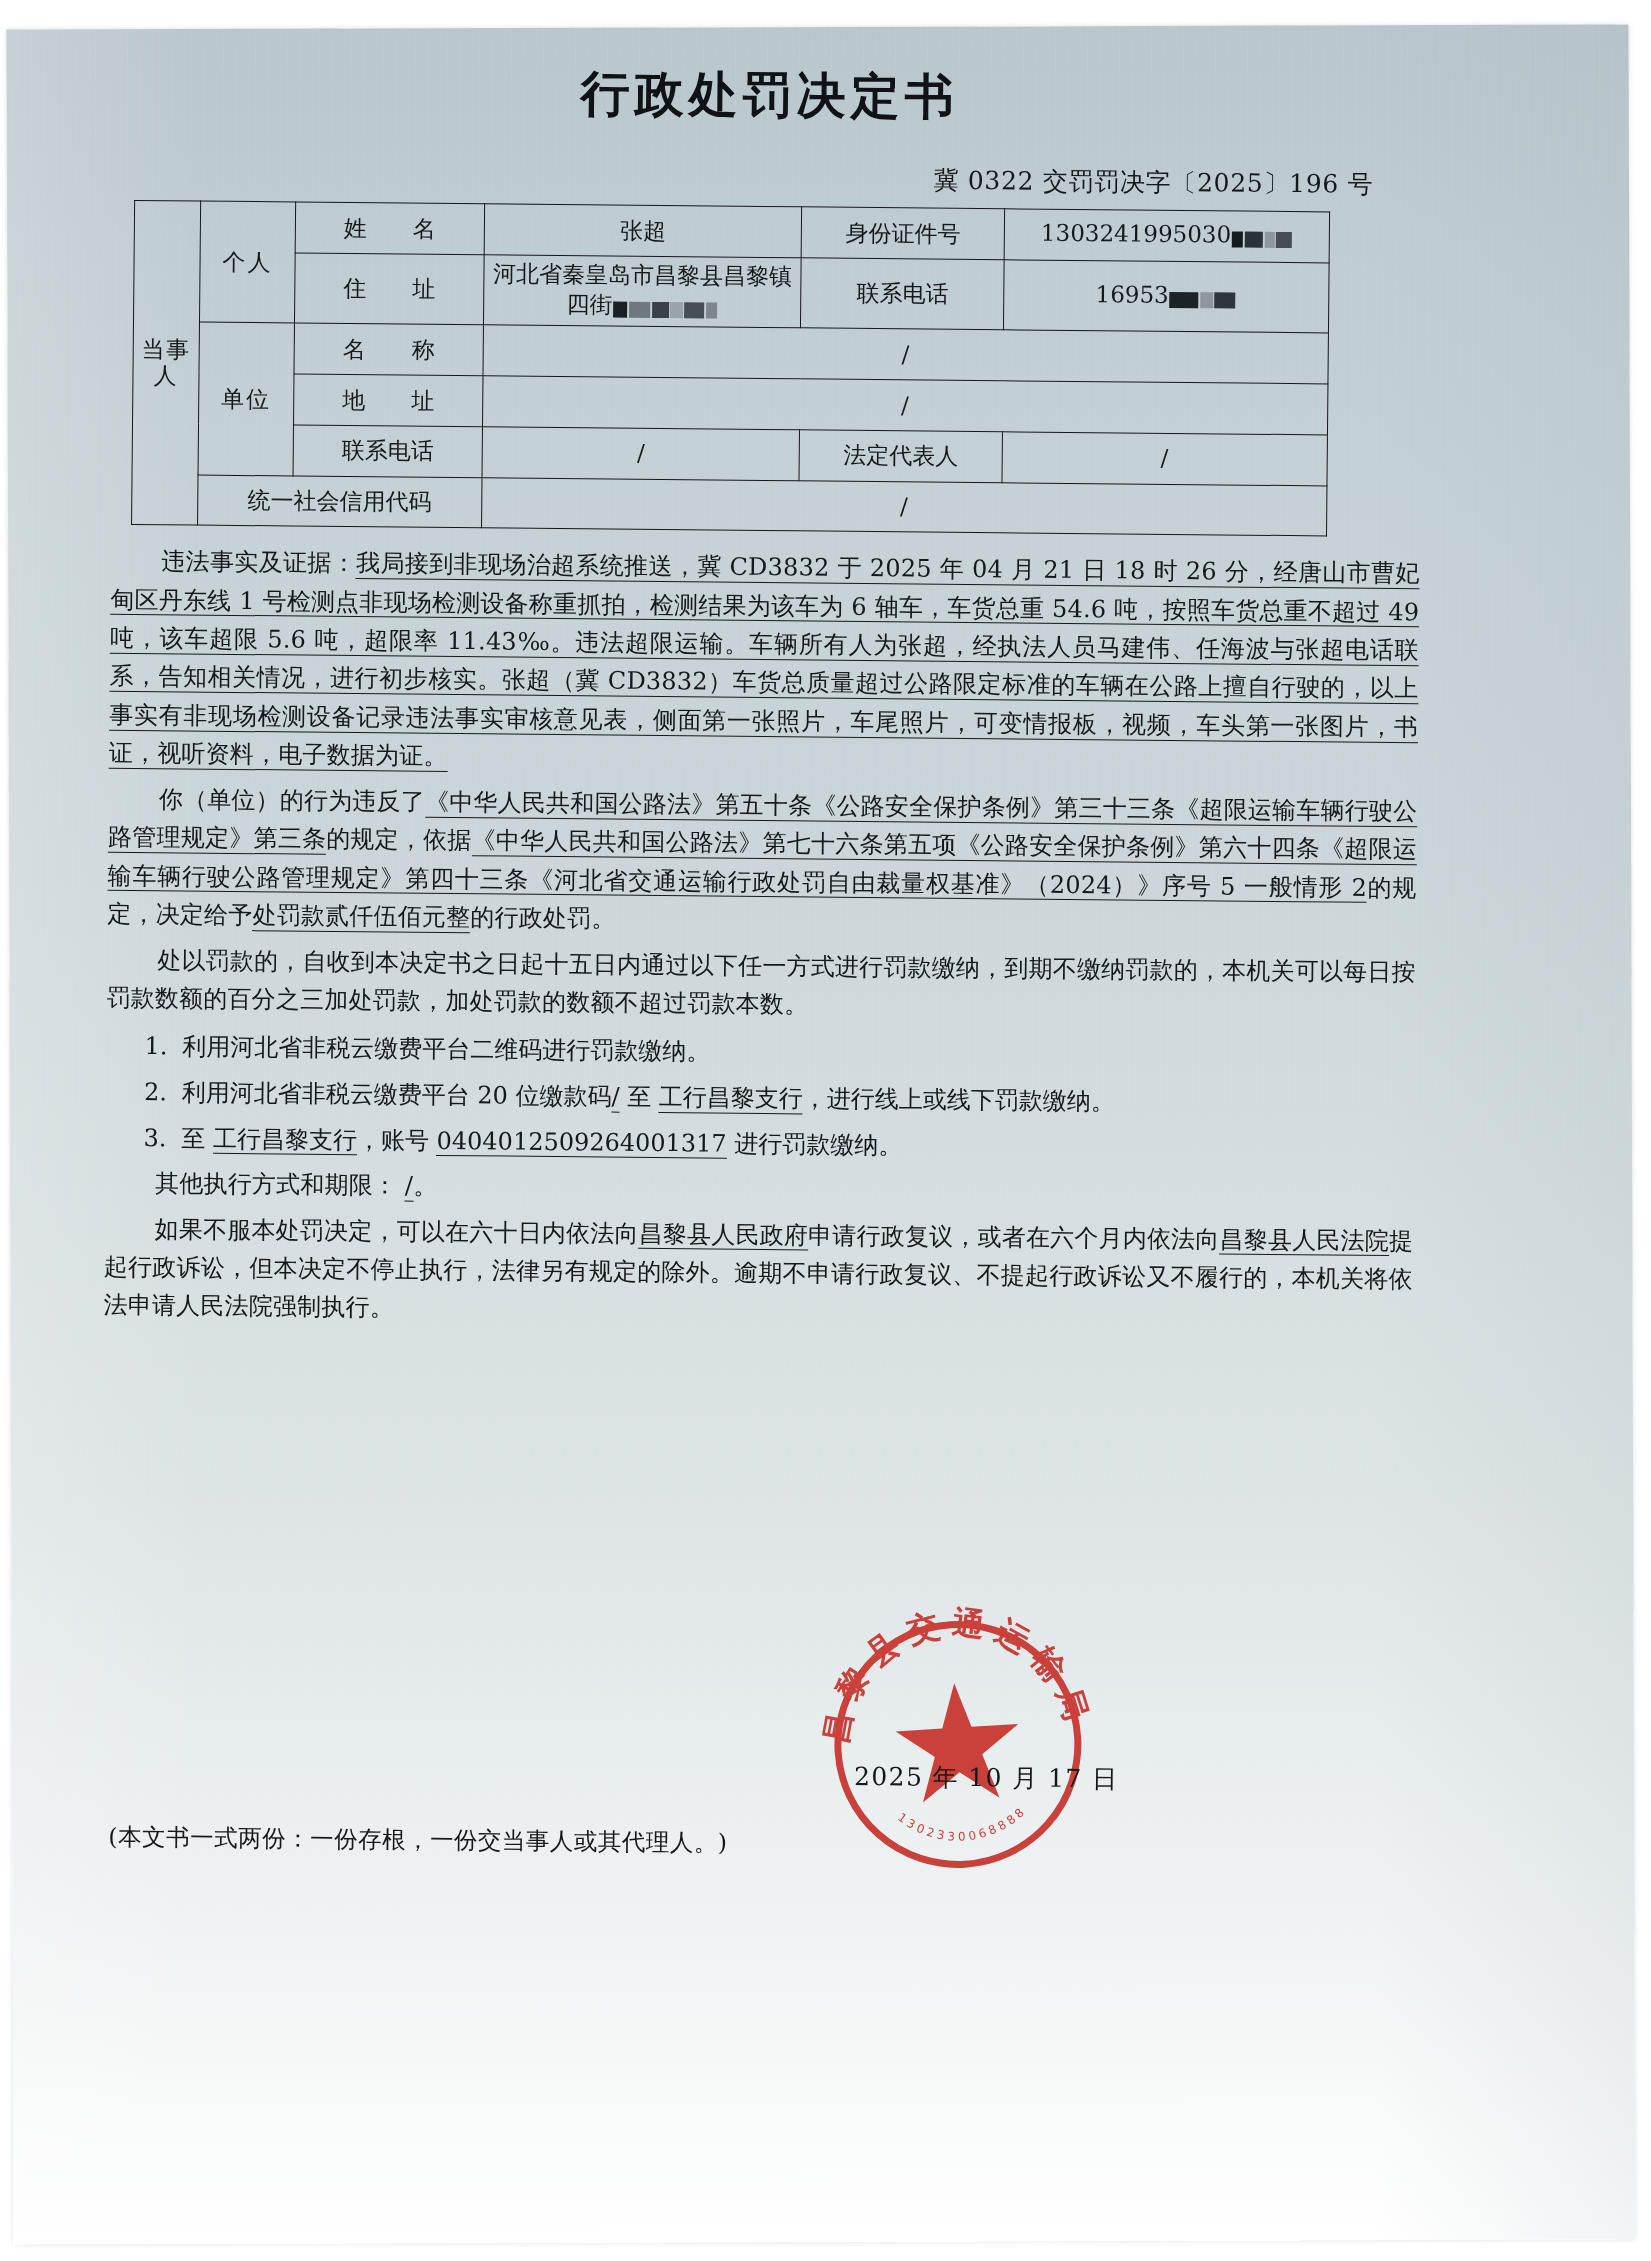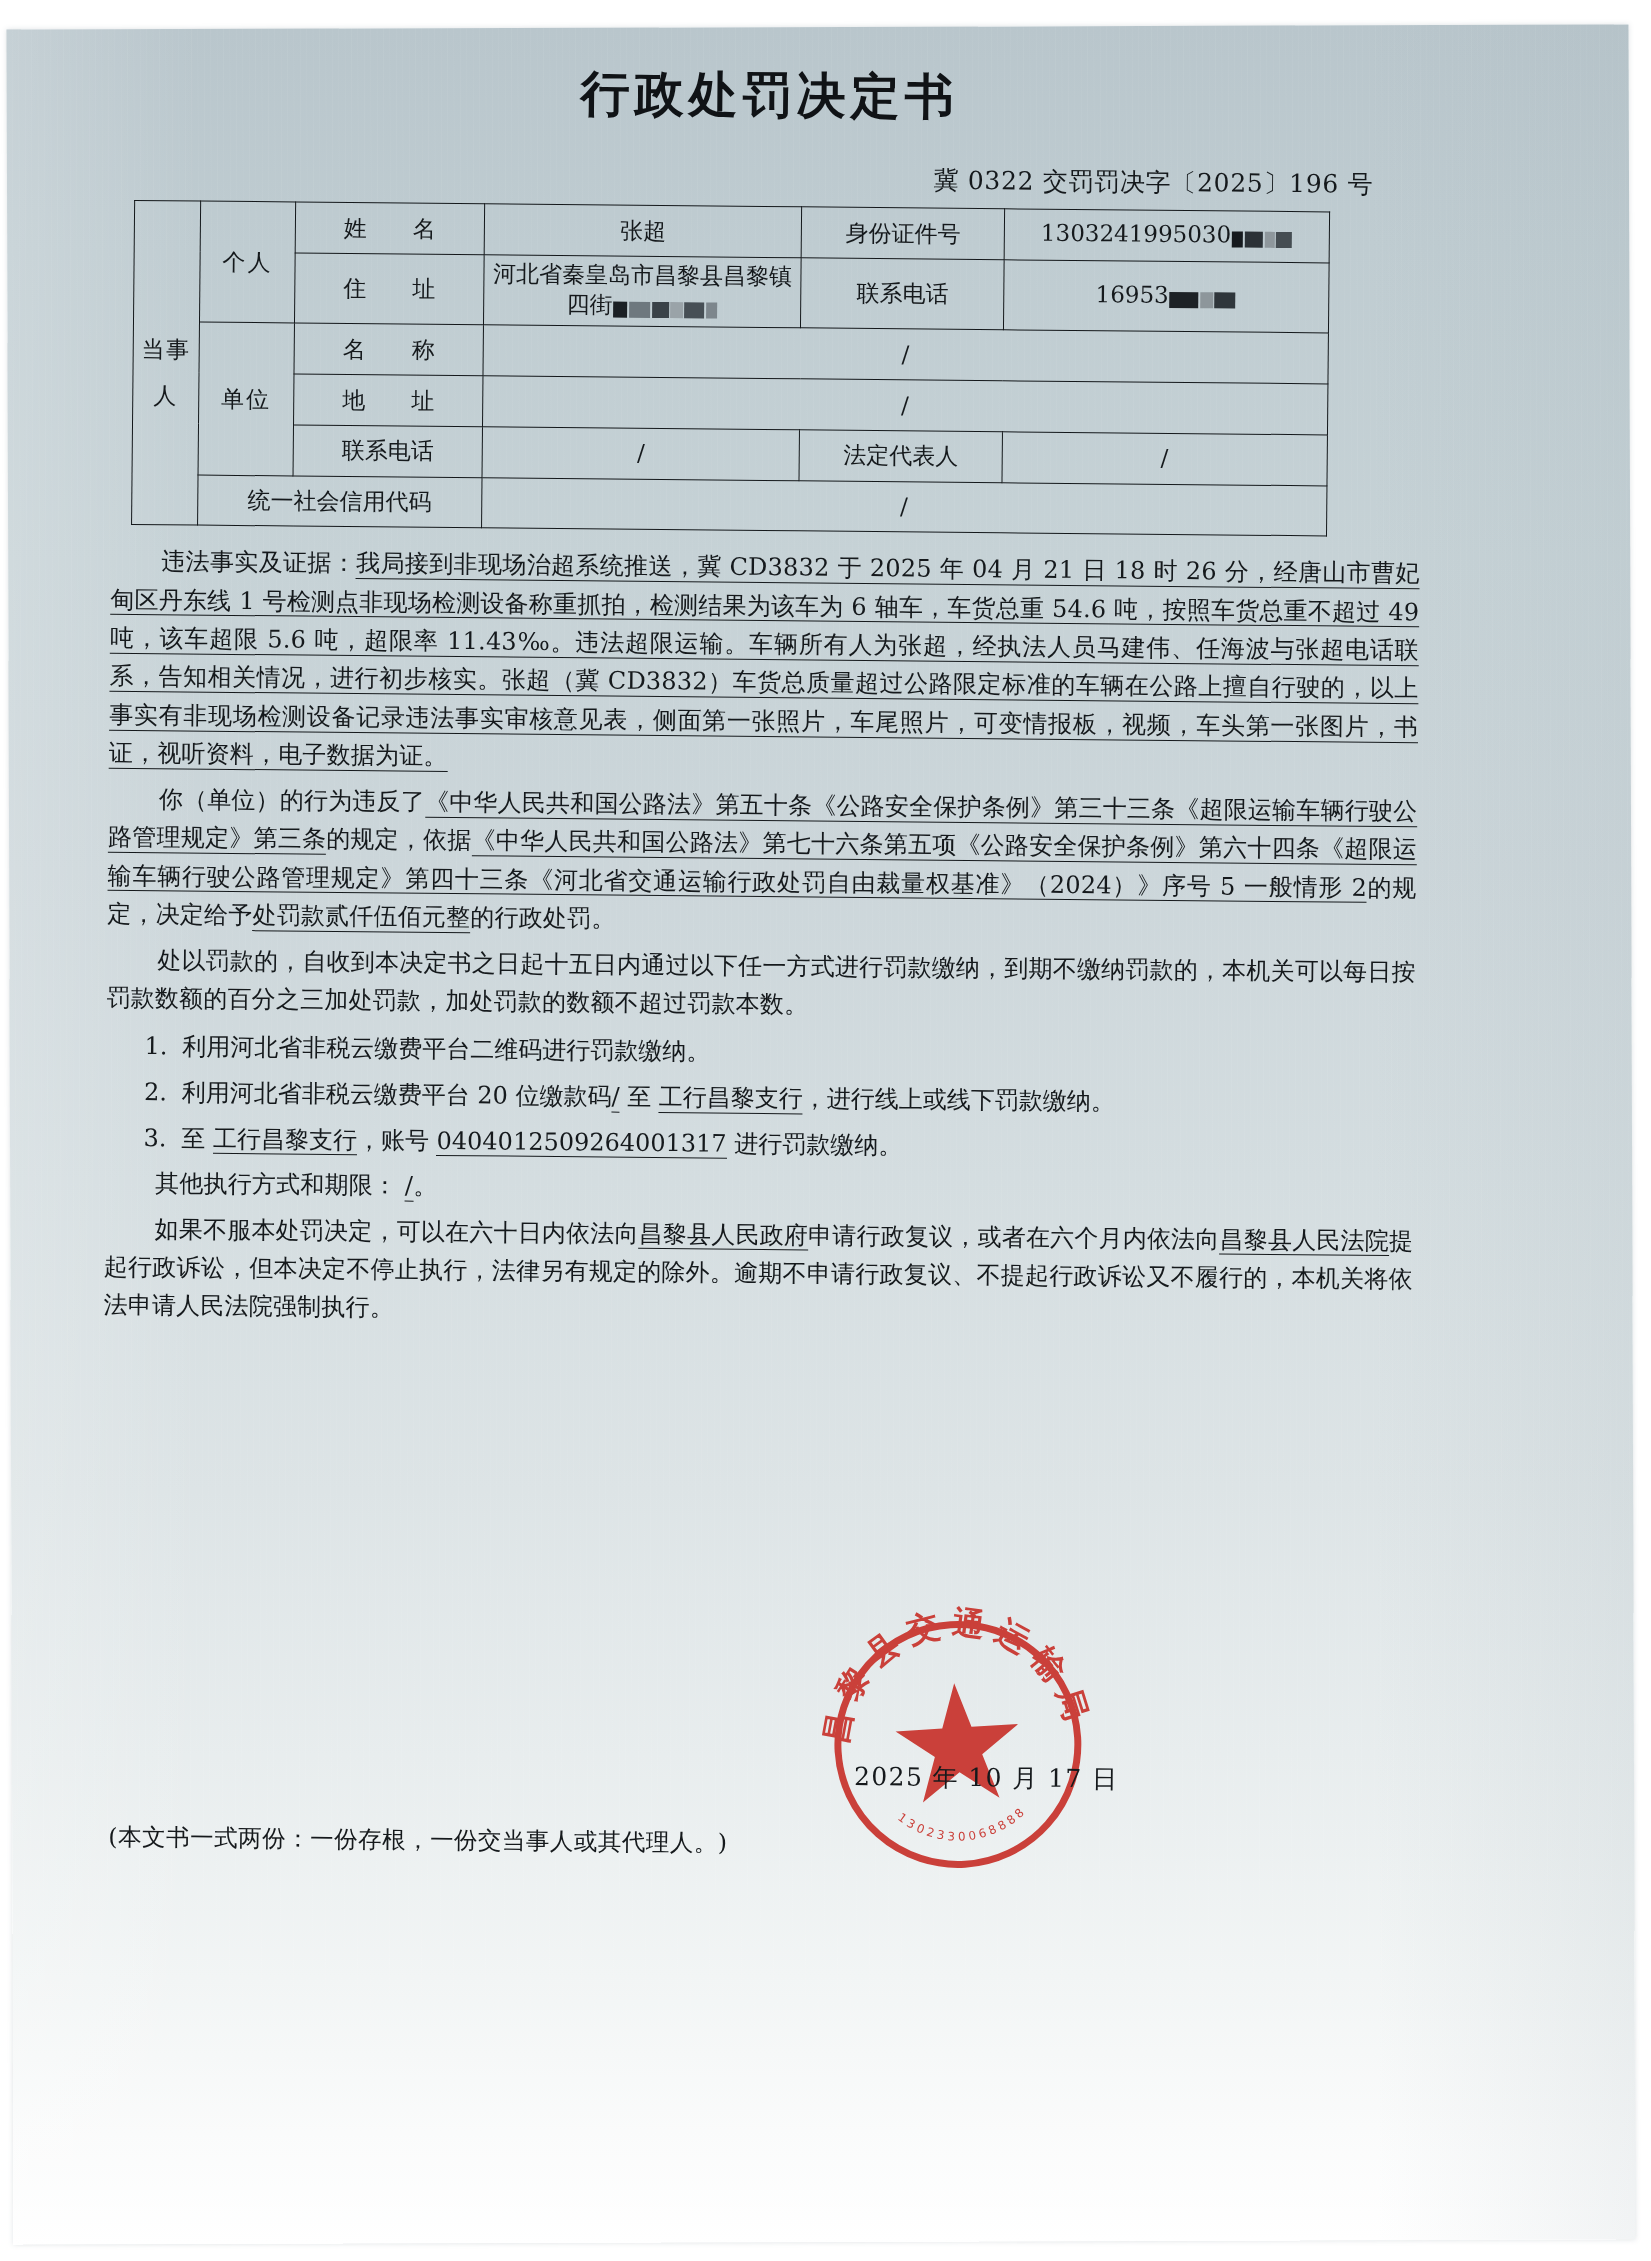--- a/index.html
+++ b/index.html
@@ -78,21 +78,21 @@
     vertical-align:middle;
     padding:2.9px 4.3px;
     line-height:1.32;
     height:44px;
   }
   td.vlabel{
     width:56px;
     font-size:23px;
     letter-spacing:1.4px;
   }
-  td.vlabel .stack{display:block;line-height:1.12;margin-top:20px;}
+  td.vlabel .stack{display:block;line-height:1.12;}
   td.grp{width:86px;font-size:23px;letter-spacing:2.1px;}
   td.fld{width:179px;}
   td.fld .sp{letter-spacing:0;}
   td.val{width:308px;}
   td.fld2{width:193px;}
   td.val2{width:315px;}
   .addrcell{
     text-align:left;
     padding-left:10px;
     font-size:23px;

